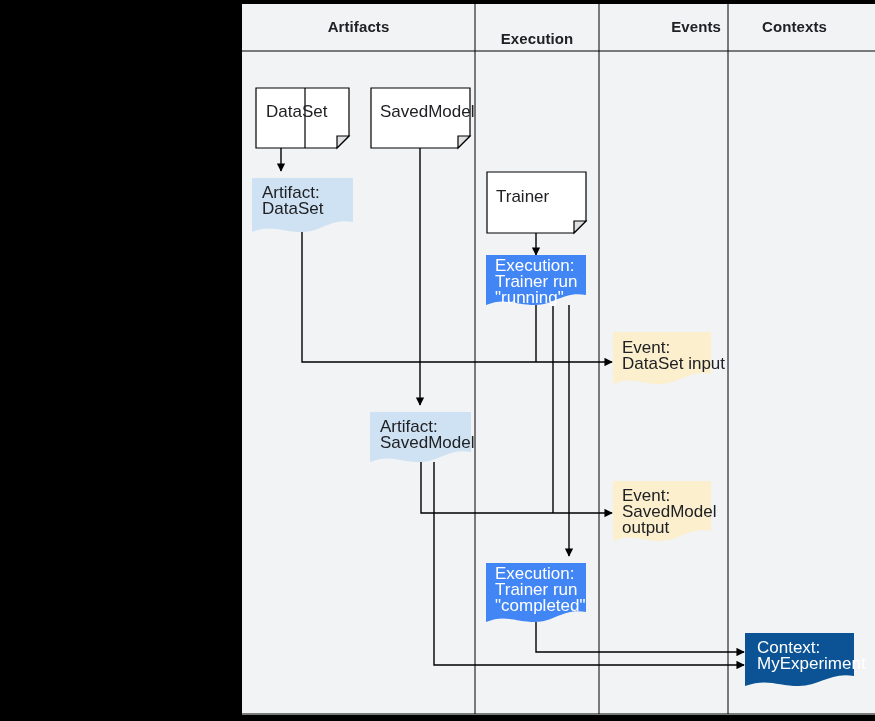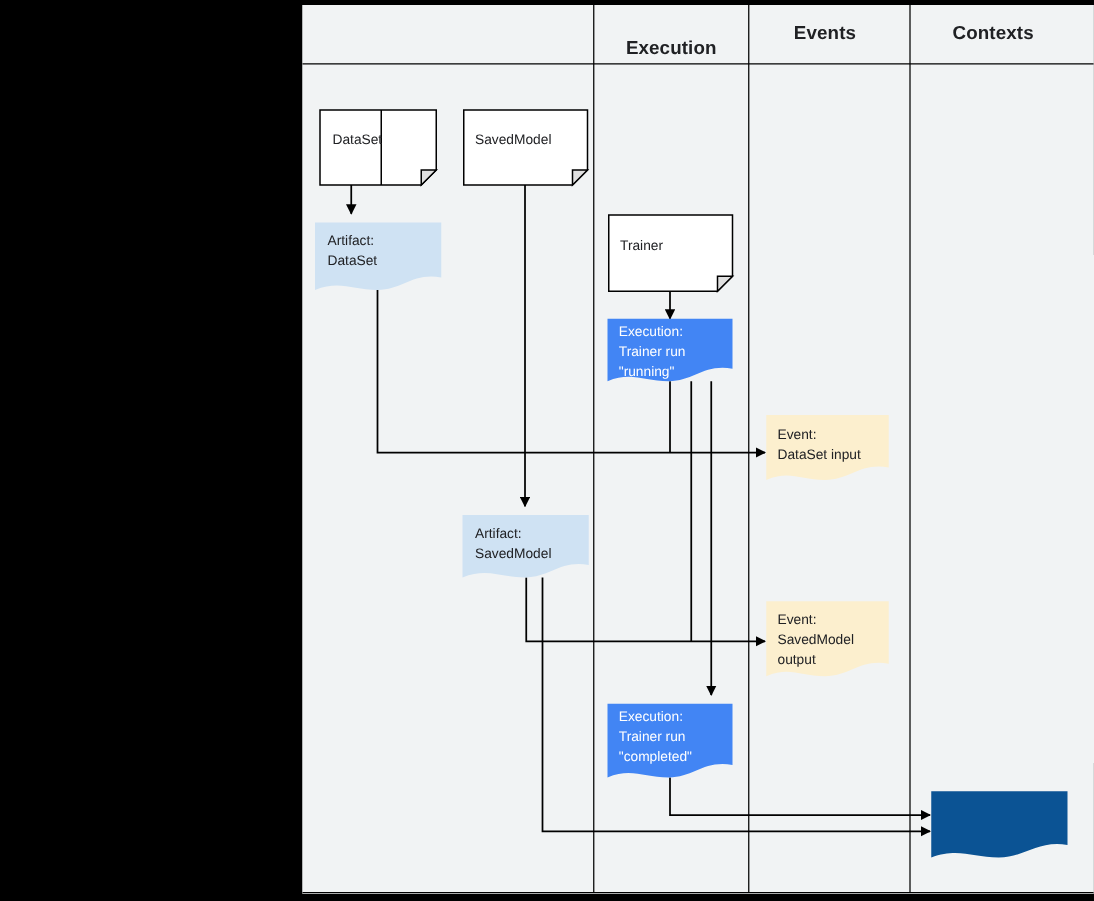--- a/index.html
+++ b/index.html
@@ -39,21 +39,21 @@
     position: absolute;
     text-align: center;
     font-size: 15px;
     font-weight: bold;
     color: #202124;
     letter-spacing: 0.1px;
     white-space: nowrap;
   }
   .node-label {
     position: absolute;
-    font-size: 11px;
+    font-size: 17px;
     line-height: 16px;
     color: #202124;
     white-space: pre-line;
     pointer-events: none;
   }
   .node-label.light {
     color: #ffffff;
   }
 </style>
 </head>
@@ -153,22 +153,23 @@
                C 640 541, 632 533, 613 541 Z" fill="#fcefce" stroke="none"></path>
     </g>
 
     <g>
       <path d="M 745 633 L 854 633 L 854 676
                C 830 672, 820 686, 799 686
                C 778 686, 767 678, 745 686 Z" fill="#0b5394" stroke="none"></path>
     </g>
   </svg>
 
+  <div class="col-header" style="left:242px; top:18px; width:233px;">Artifacts</div>
   <div class="col-header" style="left:475px; top:18px; width:124px;margin-top:12px;">Execution</div>
-  <div class="col-header" style="left:599px; top:18px; width:122px;">Events</div>
+  <div class="col-header" style="left:599px; top:18px; width:122px;text-align:right;">Events</div>
   <div class="col-header" style="left:728px; top:18px; width:133px;">Contexts</div>
 
   <div class="node-label" style="left:266px; top:104px;">DataSet</div>
 
   <div class="node-label" style="left:380px; top:104px;">SavedModel</div>
 
   <div class="node-label" style="left:496px; top:189px;">Trainer</div>
 
   <div class="node-label" style="left:262px; top:185px;">Artifact:
 DataSet</div>
@@ -184,13 +185,15 @@
 Trainer run
 "completed"</div>
 
   <div class="node-label" style="left:622px; top:340px;">Event:
 DataSet input</div>
 
   <div class="node-label" style="left:622px; top:488px;">Event:
 SavedModel
 output</div>
 
+  <div class="node-label light" style="left:757px; top:640px;">Context:
+MyExperiment</div>
 </div>
 
 </body></html>

